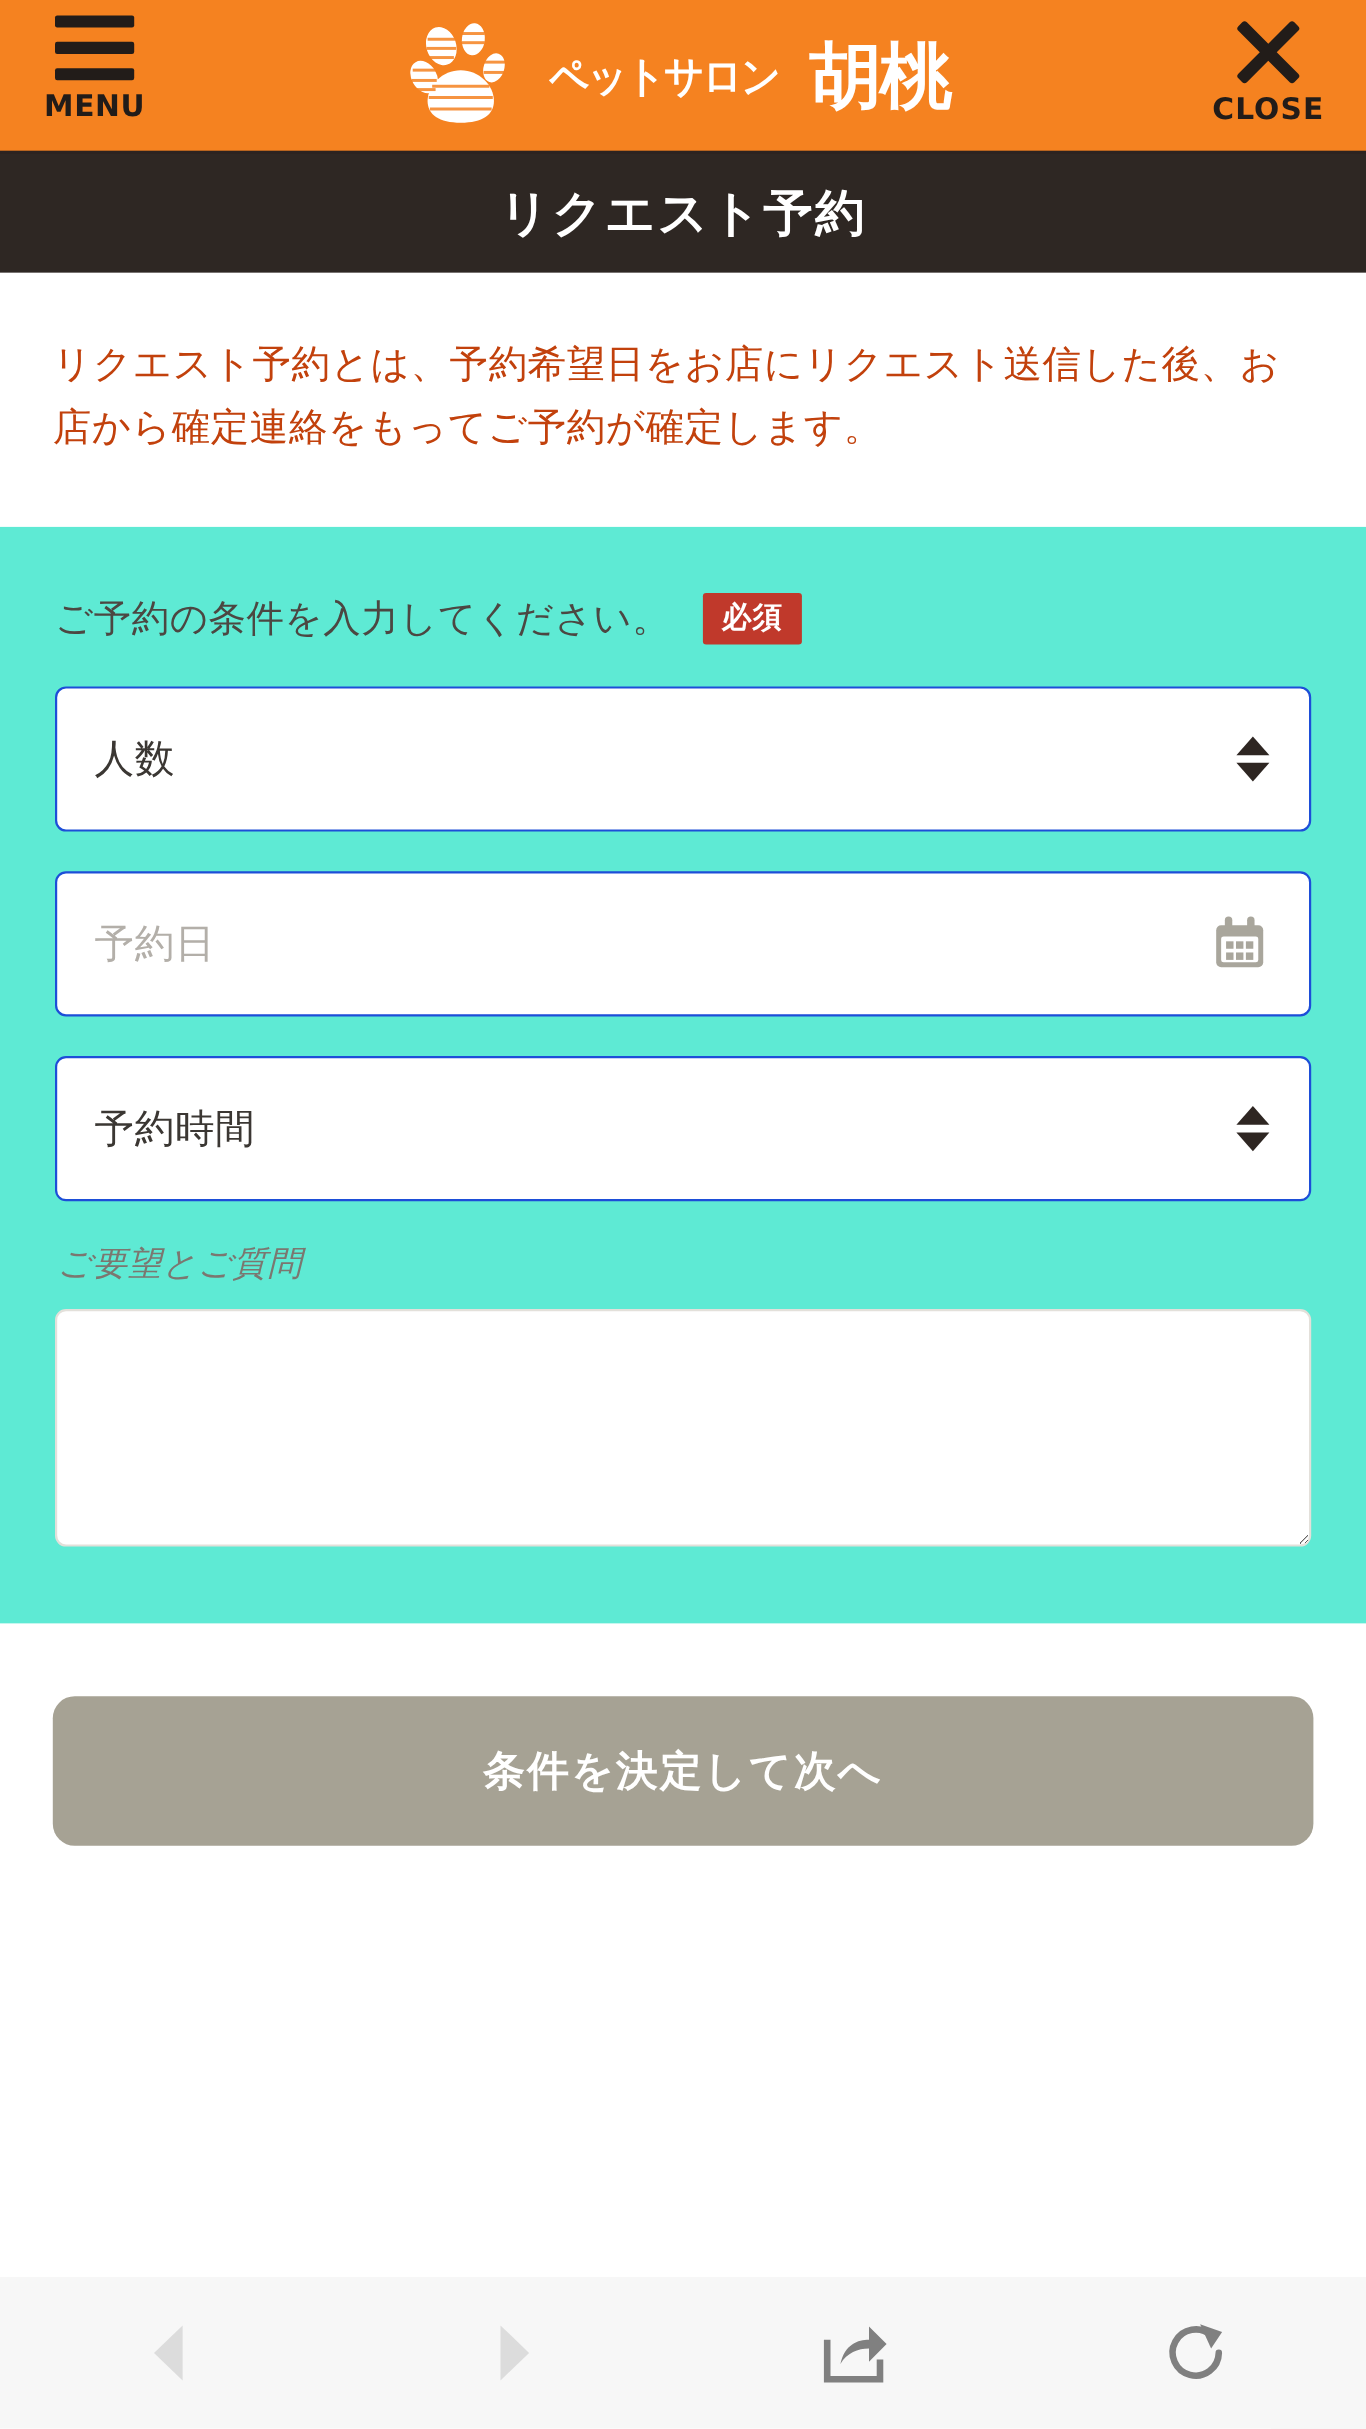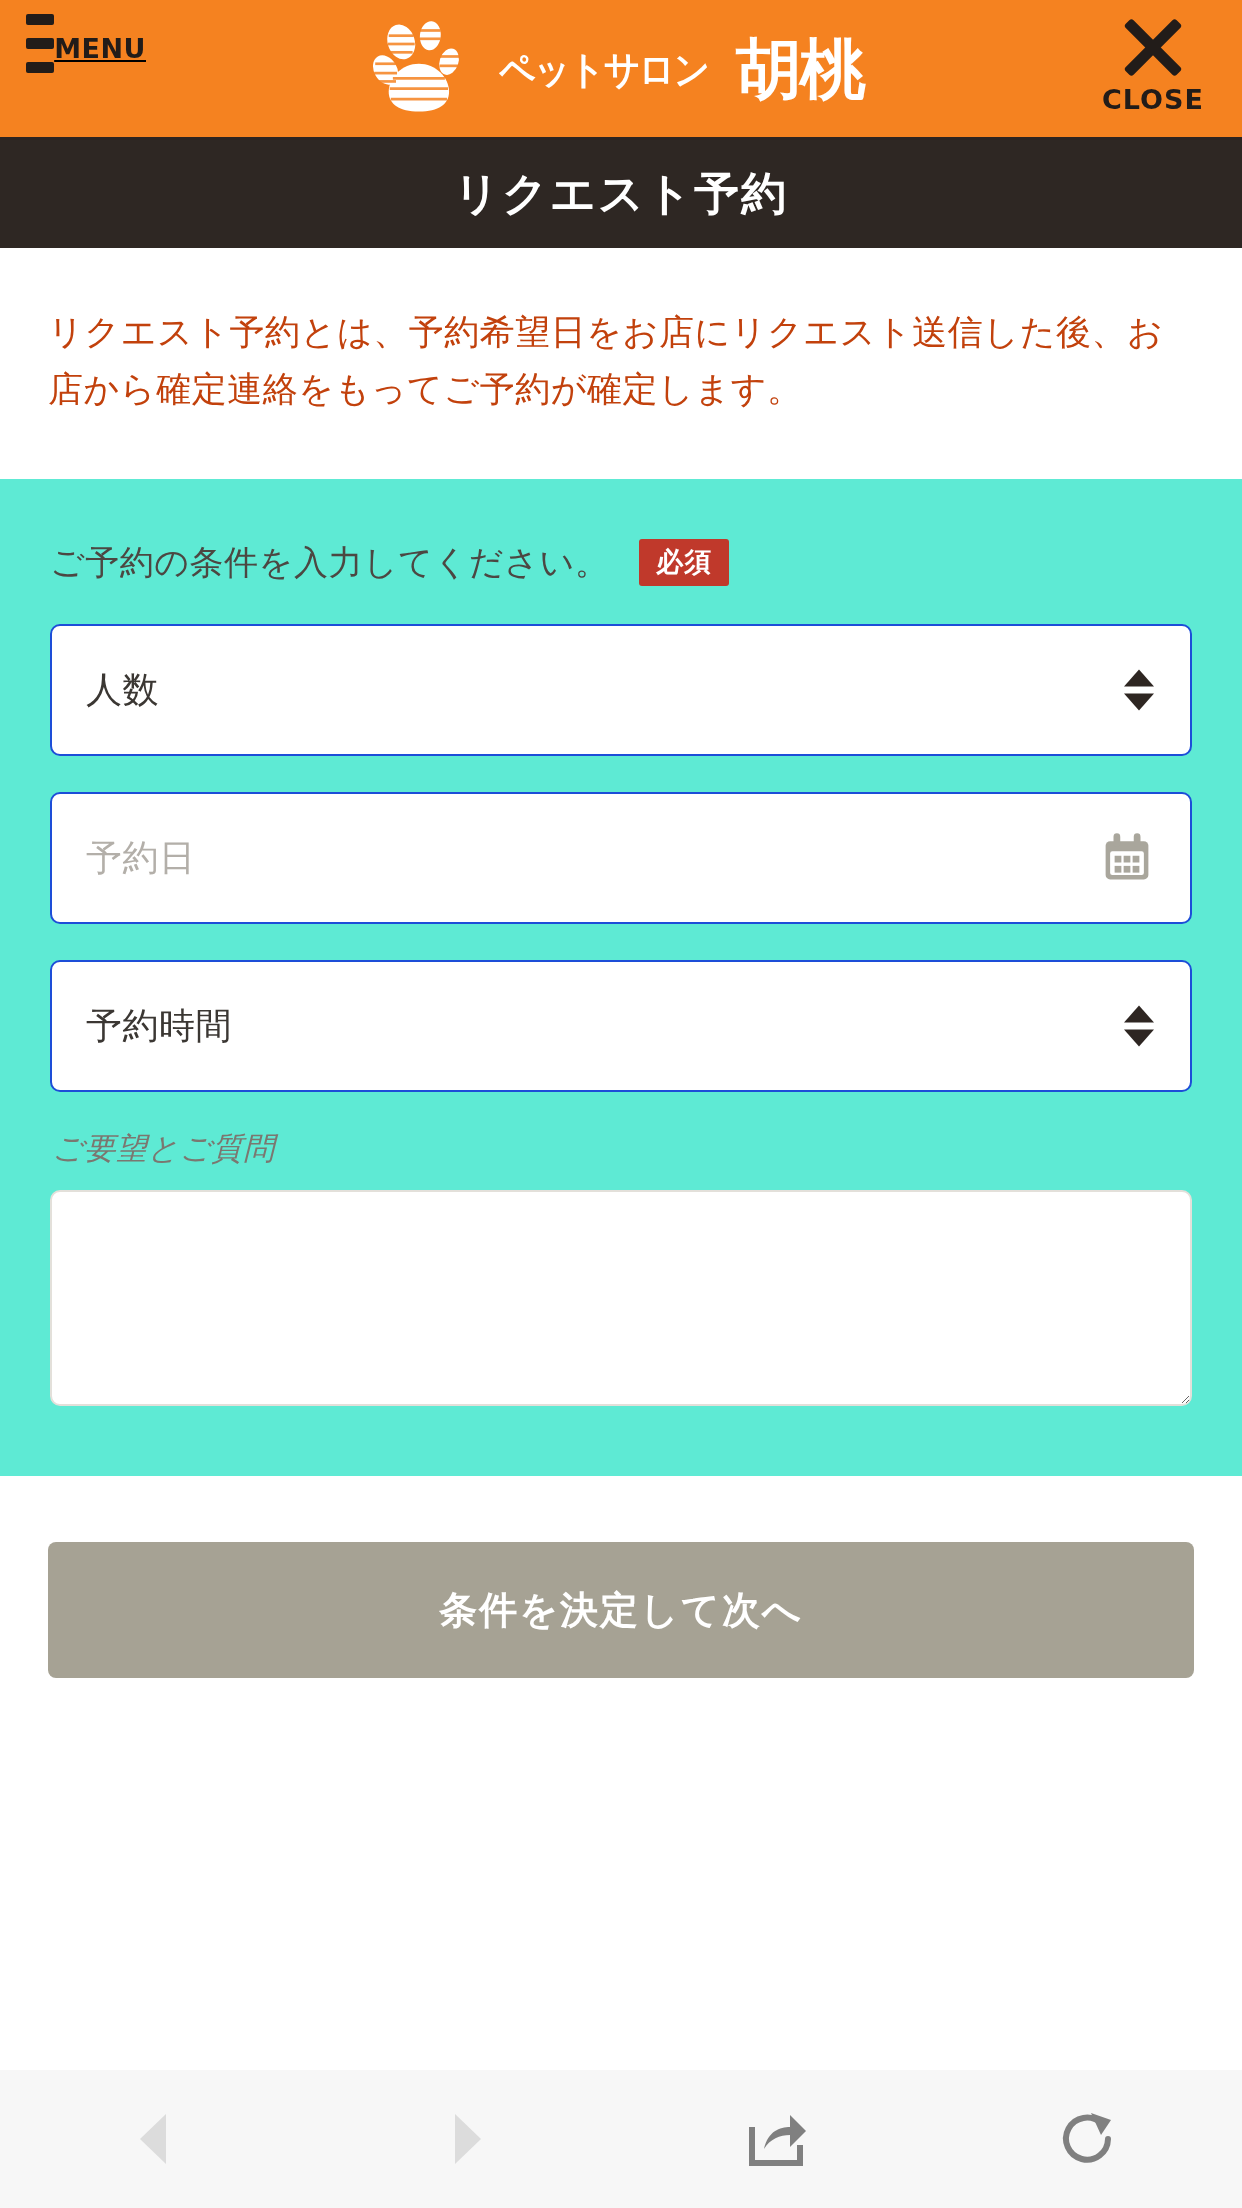--- a/index.html
+++ b/index.html
@@ -42,24 +42,23 @@
     height: 3px;
     background: #2c2320;
   }
 
   .menu-btn {
     position: absolute;
     left: 26px;
     top: 14px;
     width: 120px;
     display: flex;
-    flex-direction: row;
+    flex-direction: column;
     align-items: center;
     cursor: pointer;
-    text-decoration: underline;
   }
   .burger {
     width: 72px;
     display: flex;
     flex-direction: column;
     gap: 13px;
     margin-bottom: 10px;
   }
   .burger span {
     display: block;
@@ -264,21 +263,21 @@
   .submit-area {
     flex: 0 0 auto;
     background: #ffffff;
     padding: 66px 48px 70px 48px;
   }
   .submit-btn {
     display: block;
     width: 100%;
     height: 136px;
     border: none;
-    border-radius: 8px;
+    border-radius: 20px;
     background: #a6a294;
     color: #ffffff;
     font-family: inherit;
     font-size: 38px;
     font-weight: bold;
     letter-spacing: 2px;
     cursor: pointer;
   }
 
   

